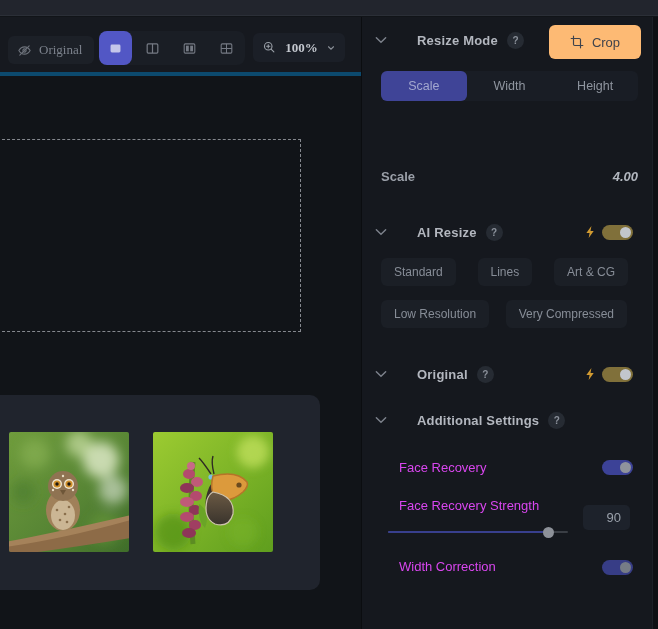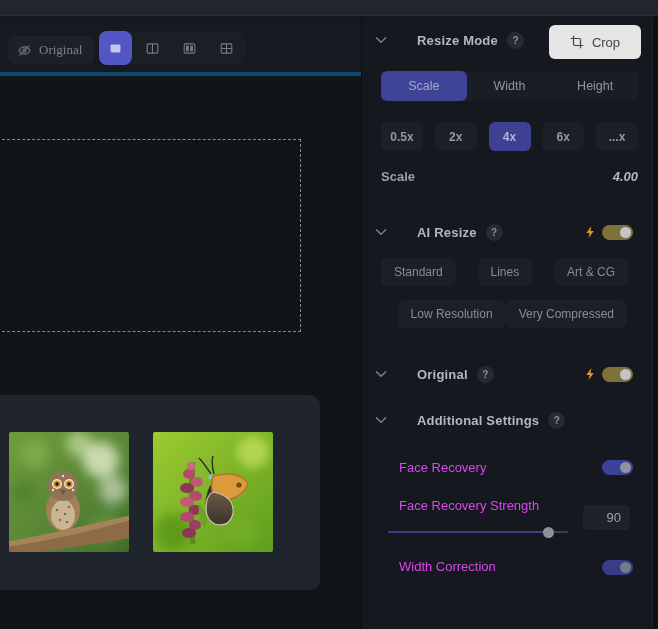--- a/index.html
+++ b/index.html
@@ -42,37 +42,37 @@
   .help-badge { width:17px; height:17px; border-radius:50%; background:#262b33; color:#8b919b; font-size:10px; font-weight:bold;
     display:flex; align-items:center; justify-content:center; cursor:pointer; }
   .head-right { position:absolute; right:19px; display:flex; align-items:center; gap:6px; height:18px; }
 
   .toggle { position:relative; width:31px; height:15px; border-radius:8px; cursor:pointer; }
   .toggle .knob { position:absolute; top:2px; right:2px; width:11px; height:11px; border-radius:50%; }
   .toggle.gold { background:#80703a; } .toggle.gold .knob { background:#c2c6cc; }
   .toggle.indigo { background:#3c4297; } .toggle.indigo .knob { background:#8f939c; }
   .toggle.indigo.dim { background:#373d86; } .toggle.indigo.dim .knob { background:#767c86; }
 
-  .crop-btn { position:absolute; left:187px; top:8px; width:92px; height:34px; background:#e5e5e5; border:none; border-radius:6px;
+  .crop-btn { position:absolute; left:187px; top:8px; width:92px; height:34px; background:#fdba74; border:none; border-radius:6px;
     display:flex; align-items:center; justify-content:center; gap:8px; color:#3e434c; font-size:13px; font-family:inherit; cursor:default; }
 
   .tabs { position:absolute; left:19px; top:54px; width:257px; height:30px; background:#191d25; border-radius:6px; display:flex; }
   .tab { flex:1; border:none; background:transparent; color:#8f959f; font-size:12.5px; font-family:inherit; border-radius:6px; cursor:pointer; }
   .tab.sel { background:#3f4497; color:#a3a8cf; }
 
   .multis { position:absolute; left:19px; top:105px; width:257px; height:29px; display:flex; justify-content:space-between; }
   .multi { min-width:42px; padding:0 8px; border:none; background:#1b1f27; border-radius:6px; color:#9298a1; font-size:12px; font-weight:bold; font-family:inherit; cursor:pointer; }
   .multi.sel { background:#3c4193; color:#b0b4da; }
 
   .scale-row { position:absolute; left:19px; top:150px; width:257px; height:18px; display:flex; justify-content:space-between; align-items:center; }
   .scale-lbl { font-size:13px; font-weight:bold; color:#9a9fa8; }
   .scale-val { font-size:13px; font-weight:bold; font-style:italic; color:#b2b7bf; }
 
   .models-r1 { position:absolute; left:19px; top:241px; width:247px; height:28px; display:flex; justify-content:space-between;gap:21px; }
-  .models-r2 { position:absolute; left:19px; top:283px; width:246px; height:28px; display:flex; justify-content:flex-end; }
+  .models-r2 { position:absolute; left:19px; top:283px; width:246px; height:28px; display:flex; justify-content:space-between; }
   .model-btn { border:none; background:#1b1f26; border-radius:6px; color:#878d97; font-size:12px; font-family:inherit; padding:0 13px; cursor:pointer; white-space:nowrap; }
 
   .fr-label { position:absolute; left:37px; font-size:13px; color:#d946ef; height:16px; line-height:16px; }
   .tog-abs { position:absolute; right:19px; }
   .val-box { position:absolute; left:221px; top:488px; width:47px; height:25px; background:#1d222b; border-radius:5px;
     color:#9aa1ab; font-size:13px; text-align:right; line-height:25px; padding-right:9px; }
   .slider { position:absolute; left:26px; top:509px; width:180px; height:12px; cursor:pointer; }
   .slider .track { position:absolute; left:0; top:5px; width:180px; height:2px; background:#3a3e45; border-radius:1px; }
   .slider .fill { position:absolute; left:0; top:5px; width:160px; height:2px; background:#383f8e; border-radius:1px; }
   .slider .thumb-dot { position:absolute; left:155px; top:1px; width:11px; height:11px; border-radius:50%; background:#8d9199; }
@@ -129,20 +129,36 @@
           <span style="display:flex">
             <svg width="17" height="17" viewBox="0 0 24 24" fill="none" stroke="#757a84" stroke-width="1.5">
               <rect x="4.5" y="5.5" width="15" height="13" rx="1.5"></rect>
               <line x1="12" y1="5.5" x2="12" y2="18.5"></line>
                 <line x1="4.5" y1="12" x2="19.5" y2="12"></line>
             </svg>
           </span>
         </button>
       </div>
 
+      <button class="zoom-ctl">
+        <span style="display:flex">
+          <svg width="15" height="15" viewBox="0 0 24 24" fill="none" stroke="#9aa0a8" stroke-width="1.8" stroke-linecap="round">
+            <circle cx="10" cy="10" r="6"></circle>
+              <line x1="14.5" y1="14.5" x2="19" y2="19"></line>
+            <line x1="10" y1="7.5" x2="10" y2="12.5"></line>
+              <line x1="7.5" y1="10" x2="12.5" y2="10"></line>
+          </svg>
+        </span>
+        <span>100%</span>
+        <span style="display:flex">
+          <svg width="10" height="10" viewBox="0 0 24 24" fill="none" stroke="#8a8f98" stroke-width="2.6" stroke-linecap="round">
+              <path d="M6 9l6 6 6-6"></path>
+            </svg>
+        </span>
+      </button>
     </div>
 
     <div class="canvas">
       <div class="selection"></div>
 
       <div class="filmstrip">
         <div class="thumb t1">
           <svg width="120" height="120" viewBox="0 0 120 120">
             <defs>
               <linearGradient id="owlbg" x1="0" y1="0" x2="1" y2="1">
@@ -261,27 +277,20 @@
       </span>
       <span>Crop</span>
     </button>
 
     <div class="tabs">
       <button class="tab sel">Scale</button>
       <button class="tab">Width</button>
       <button class="tab">Height</button>
     </div>
 
-    <div class="multis">
-      <button class="multi">0.5x</button>
-      <button class="multi">2x</button>
-      <button class="multi sel">4x</button>
-      <button class="multi">6x</button>
-      <button class="multi">...x</button>
-    </div>
 
     <div class="scale-row">
       <span class="scale-lbl">Scale</span>
       <span class="scale-val">4.00</span>
     </div>
 
     <div class="sec-head" style="top:206px">
       <span class="chev" style="display:flex">
         <svg width="14" height="10" viewBox="0 0 24 16" fill="none" stroke="#7d828c" stroke-width="2.4" stroke-linecap="round">
             <path d="M4 4l8 8 8-8"></path>

